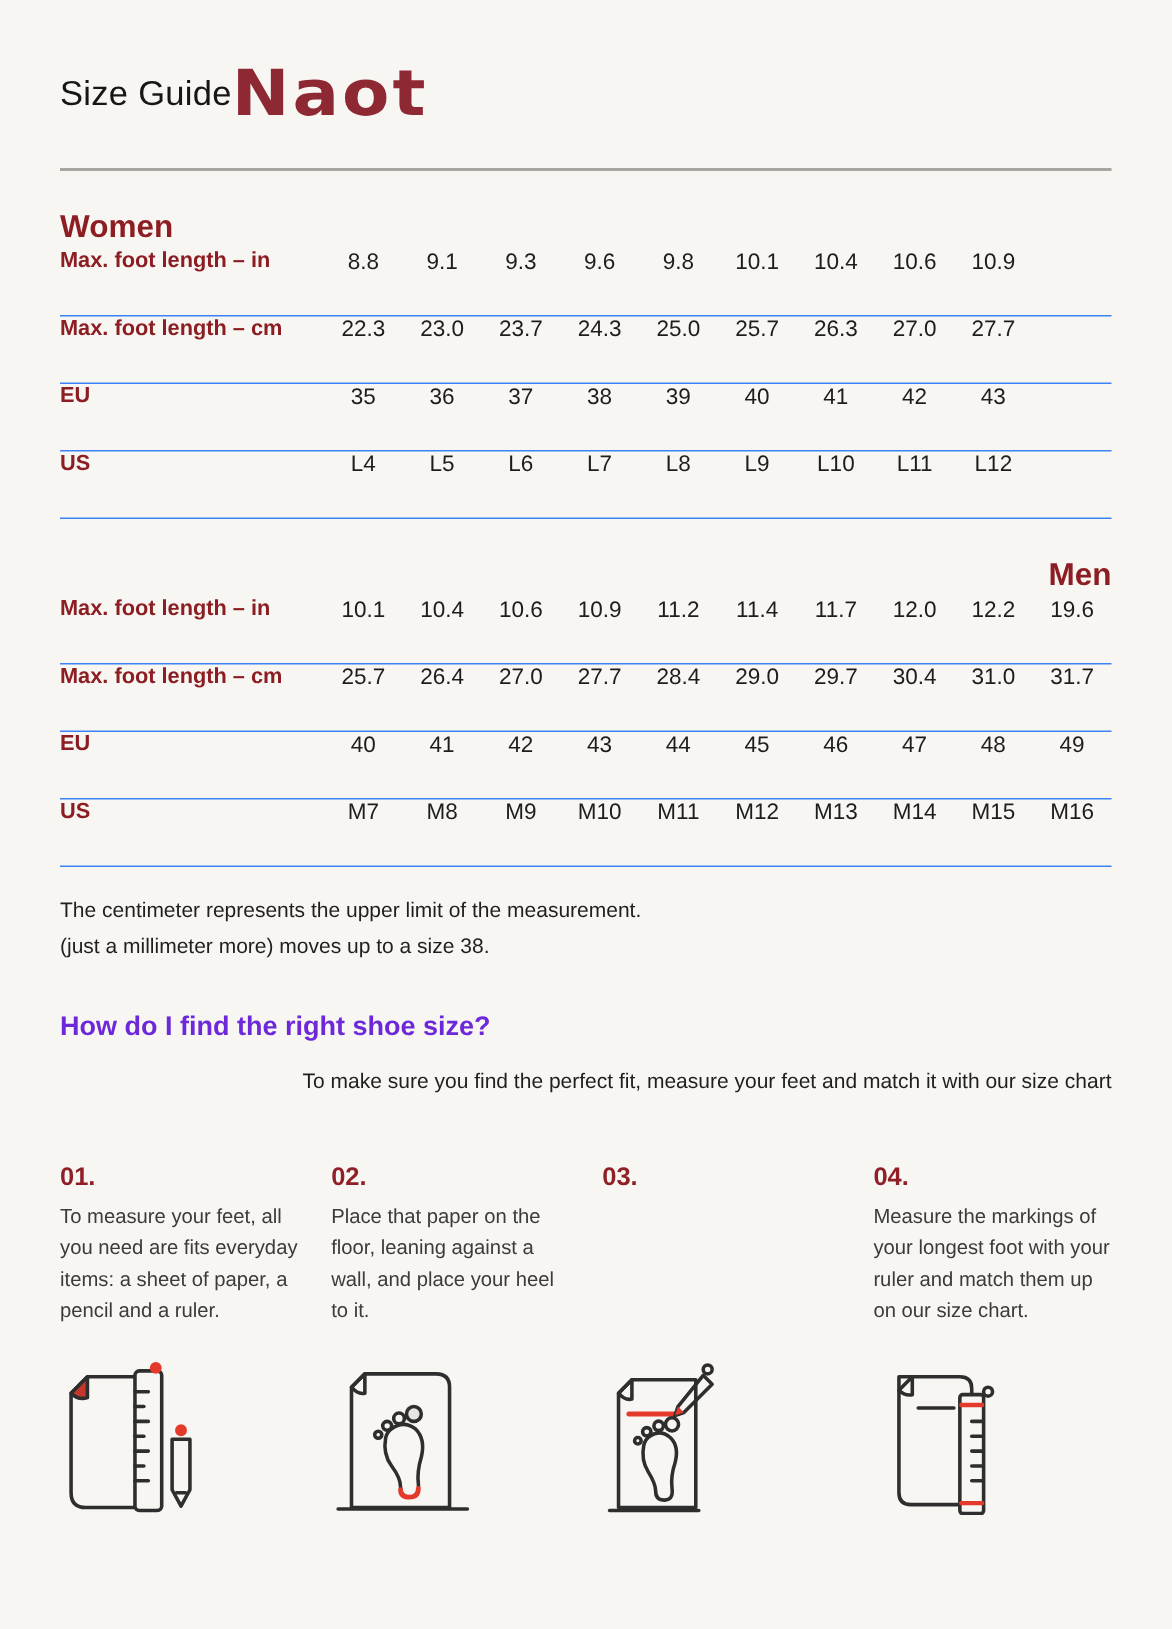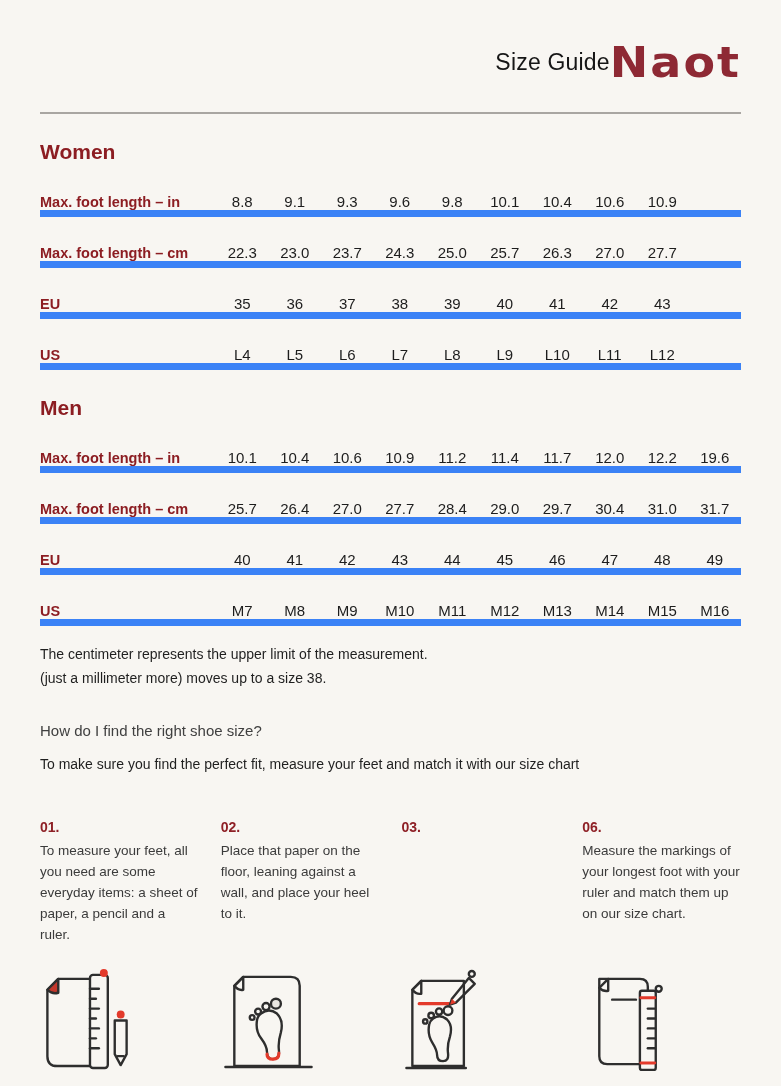--- a/index.html
+++ b/index.html
@@ -5,41 +5,41 @@
   html,body{margin:0;padding:0;}
   body{
     width:781px;height:1086px;
     background:#f8f6f2;
     font-family:"Liberation Sans",sans-serif;
     color:#1d1d1d;
     overflow:hidden;
   }
   .container{padding:36px 40px 0 40px;width:701px;}
   
-  .header{display:flex;justify-content:flex-end;align-items:center;height:52px;}
+  .header{display:flex;justify-content:flex-start;align-items:center;height:52px;}
   .page-title{font-size:23px;font-weight:500;color:#161616;letter-spacing:.2px;}
   .brand{font-size:46px;font-weight:bold;color:#8e2934;letter-spacing:2px;line-height:1;
          font-family:"DejaVu Sans",sans-serif;transform:scaleY(.92);}
   .divider{border:none;border-top:2px solid #a9a6a2;margin:24px 0 0 0;}
   
   .sec-heading{font-size:21px;font-weight:bold;color:#8c1d22;margin:26px 0 0 0;}
-  .sec-heading.men{}
+  .sec-heading.men{text-align:right;}
   
   .size-table{margin-top:2px;}
-  .trow{display:flex;align-items:flex-end;height:44px;border-bottom:7px solid #3b82f6;}
+  .trow{display:flex;align-items:flex-start;height:44px;border-bottom:1px solid #3b82f6;}
   .tlabel{width:176px;flex:none;font-size:14.5px;font-weight:bold;color:#8c1d22;}
   .tcell{width:52.5px;flex:none;text-align:center;font-size:15px;color:#1d1d1d;}
   
   .notes{margin-top:17px;font-size:14px;color:#1f1f1f;line-height:23.5px;}
-  .howto-heading{margin-top:32px;font-size:15px;font-weight:normal;color:#404040;}
-  .intro{margin-top:12px;font-size:14px;color:#1f1f1f;line-height:26px;}
+  .howto-heading{margin-top:32px;font-size:18px;font-weight:bold;color:#6d28d9;}
+  .intro{margin-top:12px;font-size:14px;color:#1f1f1f;line-height:26px;text-align:right;}
   .intro b{font-weight:bold;}
   
   .steps{margin-top:42px;display:grid;grid-template-columns:repeat(4,1fr);column-gap:22px;}
-  .step-number{font-size:14px;font-weight:bold;color:#8e2026;margin-bottom:5px;}
+  .step-number{font-size:17px;font-weight:bold;color:#8e2026;margin-bottom:5px;}
   .step-text{font-size:13.5px;line-height:21px;color:#3b3b3b;}
   
   .icons{margin-top:22px;display:grid;grid-template-columns:repeat(4,1fr);column-gap:22px;}
   .icon-box{height:104px;}
   .icon-box svg{display:block;}
 </style>
 </head>
 <body>
 
 <div class="container">
@@ -165,31 +165,31 @@
   </div>
 
   <div class="howto-heading">How do I find the right shoe size?</div>
   <div class="intro">
     <div><span>To make sure you find the perfect fit, measure your feet and match it with our size chart</span></div>
   </div>
 
   <div class="steps">
       <div>
         <div class="step-number">01.</div>
-        <div class="step-text">To measure your feet, all you need are some everyday items: a sheet of paper, a pencil and a ruler.</div>
+        <div class="step-text">To measure your feet, all you need are fits everyday items: a sheet of paper, a pencil and a ruler.</div>
       </div>
       <div>
         <div class="step-number">02.</div>
         <div class="step-text">Place that paper on the floor, leaning against a wall, and place your heel to it.</div>
       </div>
       <div>
         <div class="step-number">03.</div>
       </div>
       <div>
-        <div class="step-number">06.</div>
+        <div class="step-number">04.</div>
         <div class="step-text">Measure the markings of your longest foot with your ruler and match them up on our size chart.</div>
       </div>
     </div>
 
   <div class="icons">
     <div class="icon-box">
       <svg width="95" height="104" viewBox="0 0 95 105" fill="none" stroke="#2e2e2e" stroke-width="2.4" stroke-linecap="round" stroke-linejoin="round">
         <path d="M18 12 L52 12 L52 100 L17 100 Q7 100 7 90 L7 23 Z"></path>
         <path d="M7 23 L18 12 L18 26 Q12 28 7 23 Z" fill="#c3372c"></path>
         <rect x="50" y="8" width="18" height="94" rx="3" fill="#f8f6f2"></rect>

